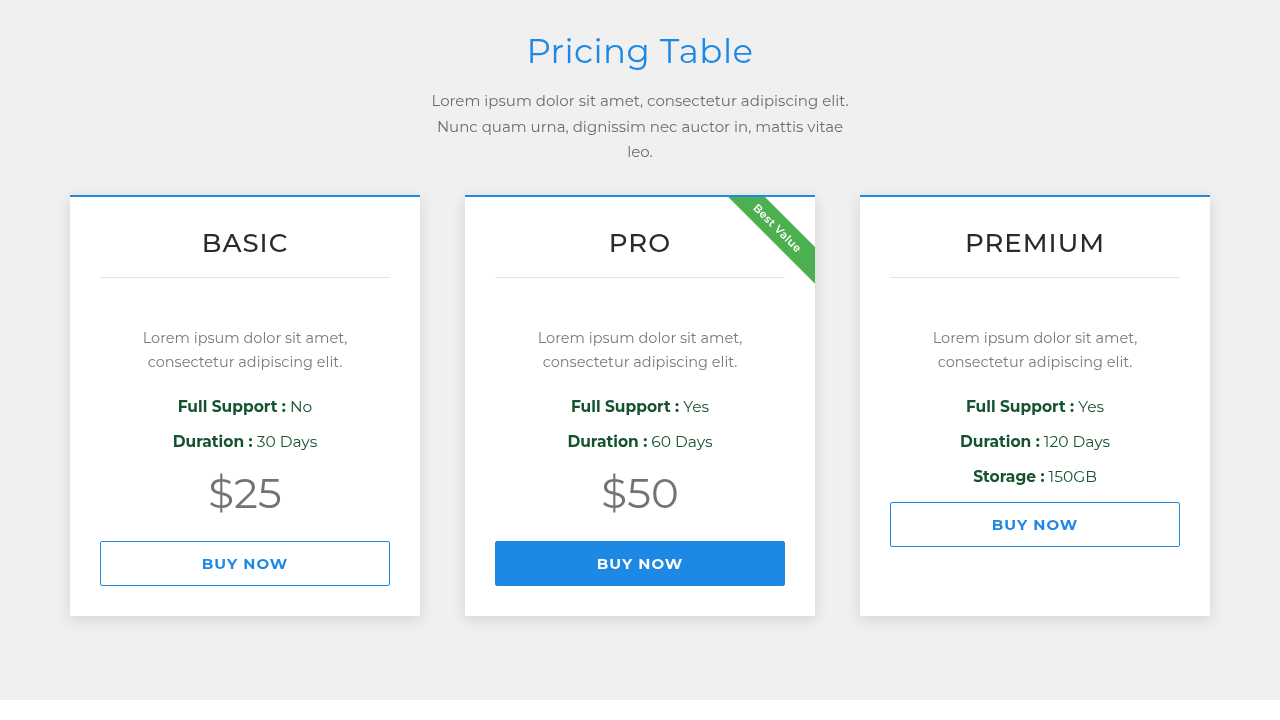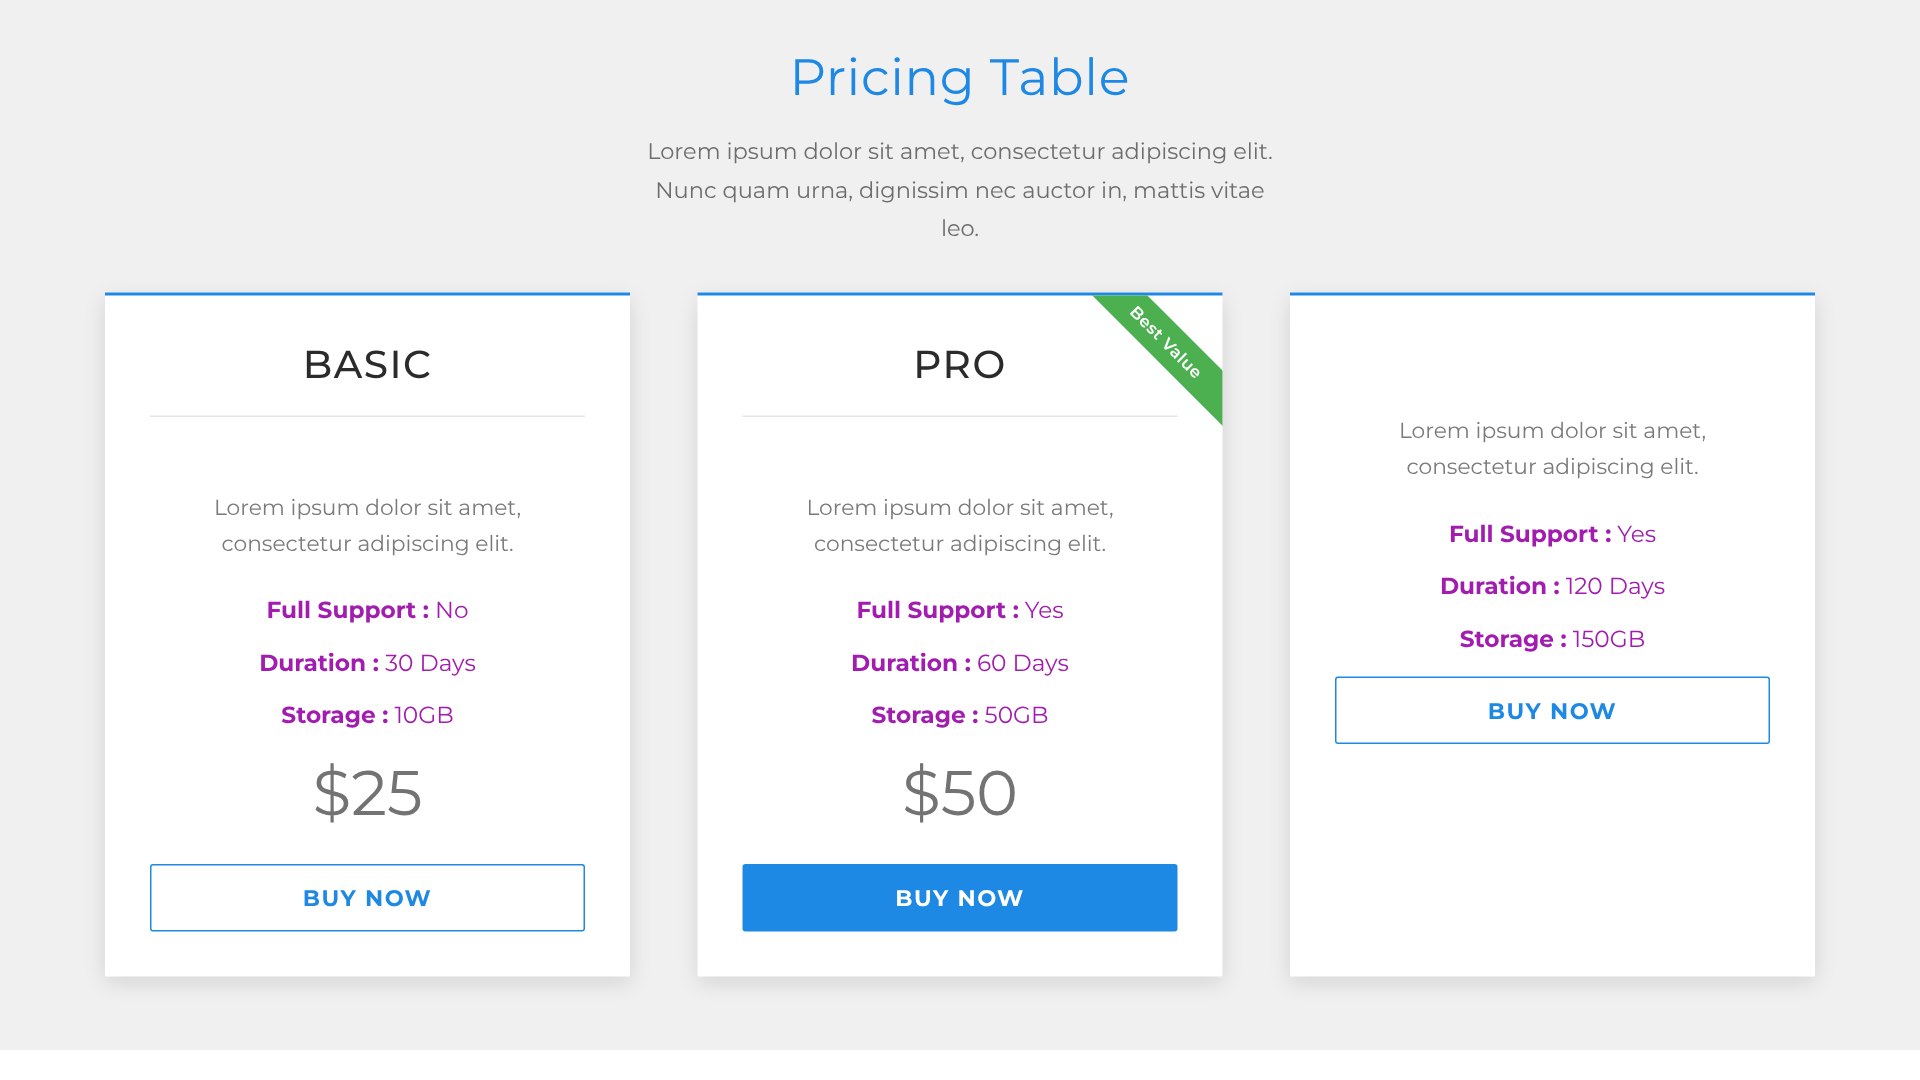--- a/index.html
+++ b/index.html
@@ -55,21 +55,21 @@
   }
   .plan-desc {
     color: #7a7a7a;
     font-size: 14.5px;
     line-height: 1.7;
     margin-bottom: 22px;
     margin-top: 48px;
   }
   .feat {
     font-size: 15.5px;
-    color: #a21caf;
+    color: #14532d;
     margin-bottom: 16px;
   }
   .feat b { font-weight: 700; }
   .price {
     color: #737373;
     font-size: 42px;
     font-weight: 400;
     margin: 10px 0 22px;
   }
   .buy {
@@ -119,37 +119,36 @@
     <p>Lorem ipsum dolor sit amet, consectetur adipiscing elit. Nunc quam urna, dignissim nec auctor in, mattis vitae leo.</p>
   </div>
 
   <div class="cards">
 
     <div class="card">
       <div class="plan-name">BASIC</div>
       <div class="plan-desc">Lorem ipsum dolor sit amet, consectetur adipiscing elit.</div>
       <div class="feat"><b><span>Full Support</span> :</b> <span>No</span></div>
       <div class="feat"><b><span>Duration</span> :</b> <span>30 Days</span></div>
-      <div class="feat"><b><span>Storage</span> :</b> <span>10GB</span></div>
       <div class="price">$25</div>
       <button class="buy">BUY NOW</button>
     </div>
 
     <div class="card">
       <div class="ribbon">Best Value</div>
       <div class="plan-name">PRO</div>
       <div class="plan-desc">Lorem ipsum dolor sit amet, consectetur adipiscing elit.</div>
       <div class="feat"><b><span>Full Support</span> :</b> <span>Yes</span></div>
       <div class="feat"><b><span>Duration</span> :</b> <span>60 Days</span></div>
-      <div class="feat"><b><span>Storage</span> :</b> <span>50GB</span></div>
       <div class="price">$50</div>
       <button class="buy primary">BUY NOW</button>
     </div>
 
     <div class="card">
+      <div class="plan-name">PREMIUM</div>
       <div class="plan-desc">Lorem ipsum dolor sit amet, consectetur adipiscing elit.</div>
       <div class="feat"><b><span>Full Support</span> :</b> <span>Yes</span></div>
       <div class="feat"><b><span>Duration</span> :</b> <span>120 Days</span></div>
       <div class="feat"><b><span>Storage</span> :</b> <span>150GB</span></div>
       <button class="buy">BUY NOW</button>
     </div>
 
   </div>
 </div>
 

